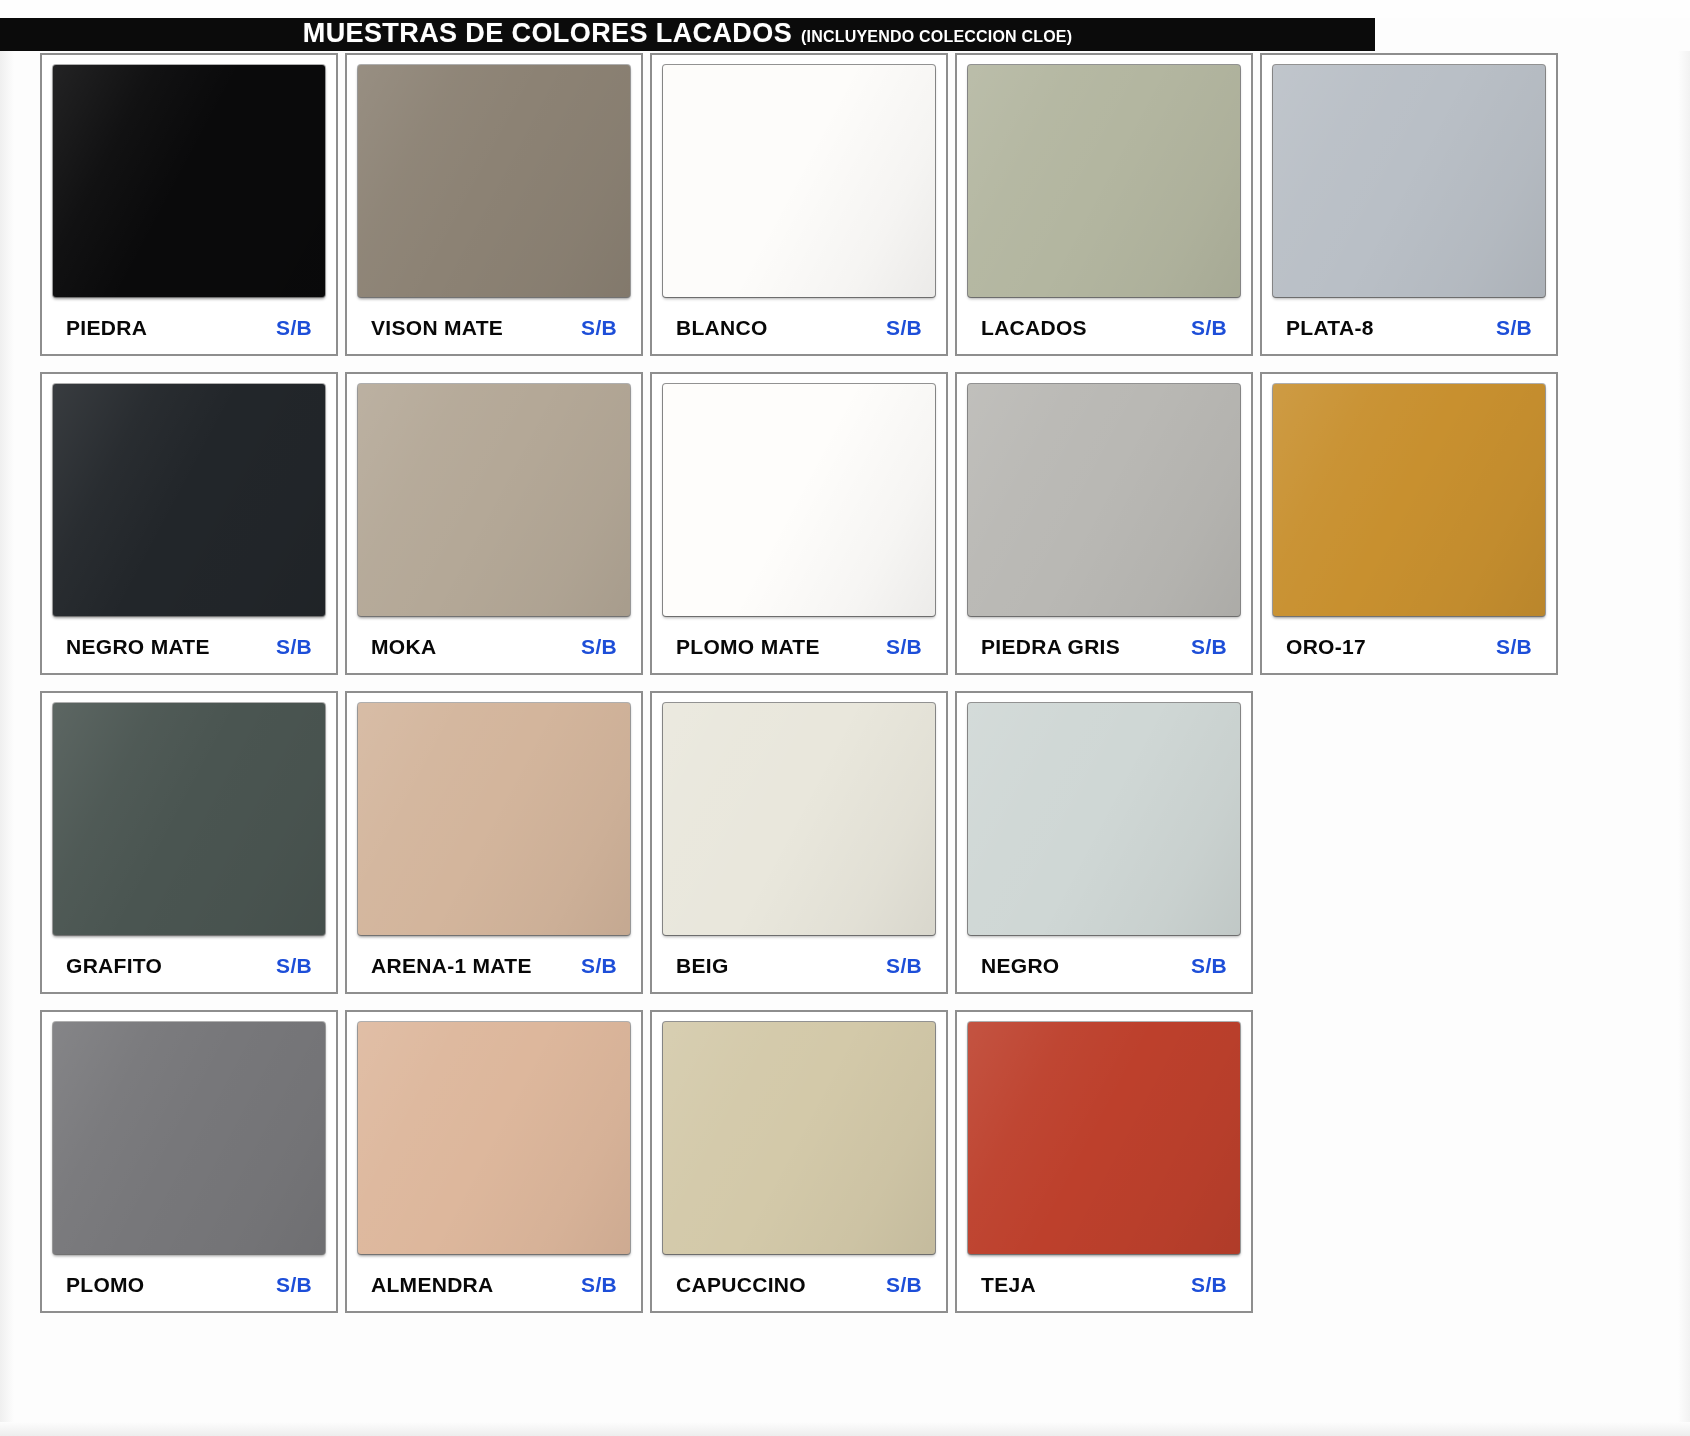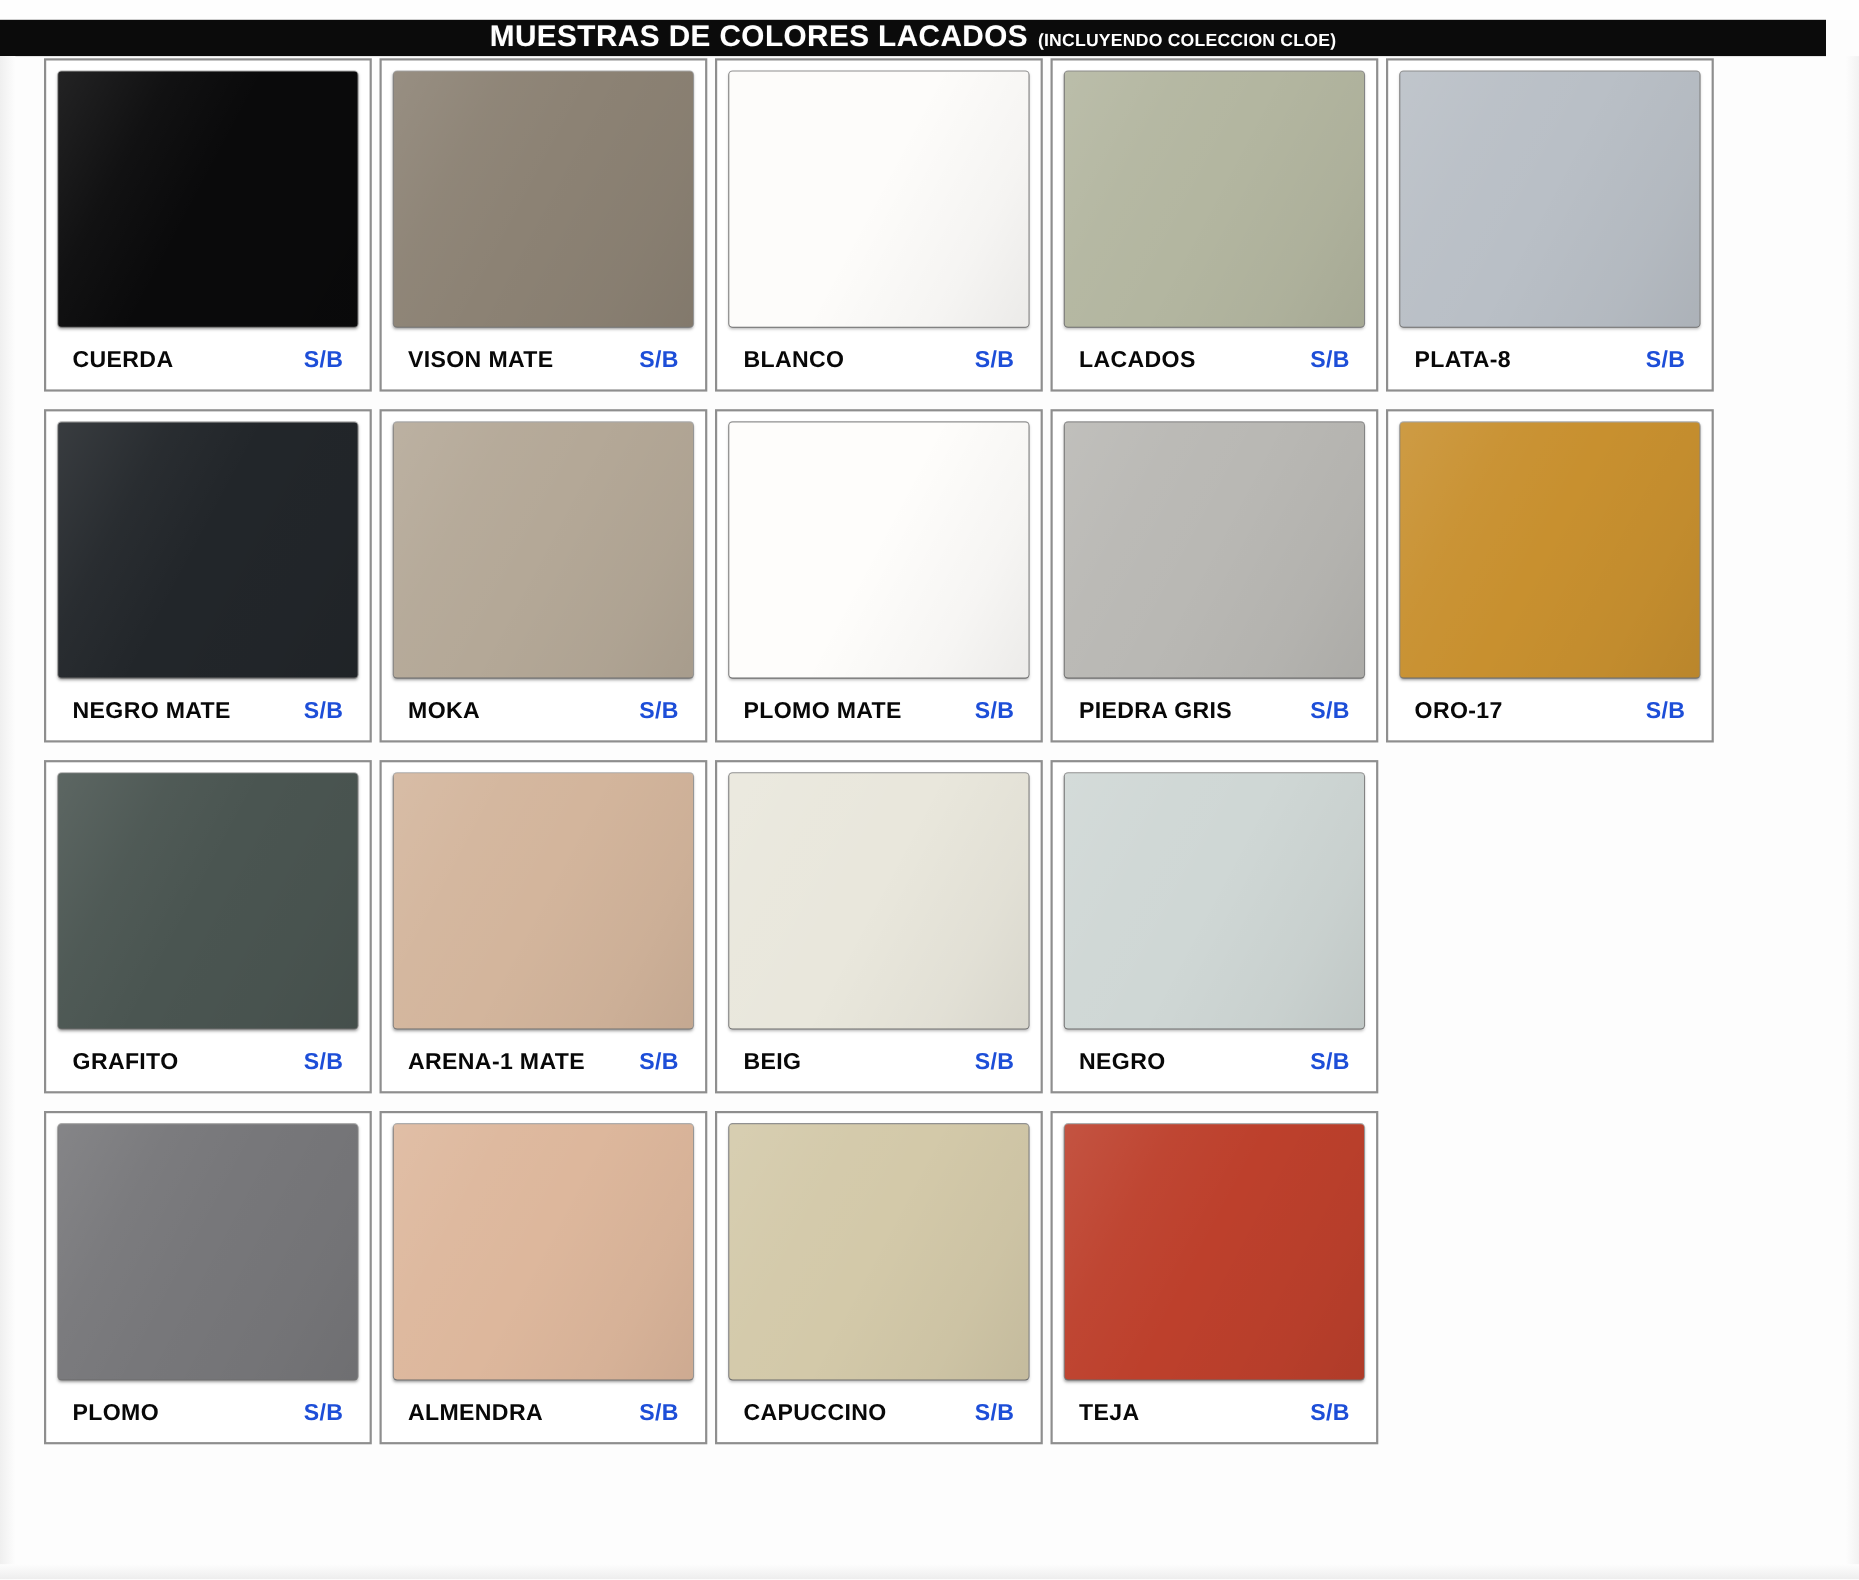--- a/index.html
+++ b/index.html
@@ -27,21 +27,21 @@
     width: 1690px;
     height: 18px;
     background: #fefefe;
   }
 
   
   .banner {
     position: absolute;
     top: 18px;
     left: 0;
-    width: 1660px;
+    width: 1375px;
     height: 33px;
     background: #0b0b0b;
     display: flex;
     align-items: center;
     justify-content: center;
     overflow: hidden;
   }
   .banner-inner {
     display: flex;
     align-items: baseline;
@@ -192,21 +192,21 @@
   <div class="edge-left"></div>
   <div class="edge-right"></div>
   <div class="edge-bottom"></div>
 
   <div class="grid" id="swatch-grid">
       <div class="cell">
         <div class="chip-wrap">
           <div class="chip" style="background: rgb(10, 10, 11);"></div>
         </div>
         <div class="label-row">
-          <span class="color-name">CUERDA</span>
+          <span class="color-name">PIEDRA</span>
           <span class="finish-code">S/B</span>
         </div>
       </div>
       <div class="cell">
         <div class="chip-wrap">
           <div class="chip" style="background: rgb(140, 130, 116);"></div>
         </div>
         <div class="label-row">
           <span class="color-name">VISON MATE</span>
           <span class="finish-code">S/B</span>

